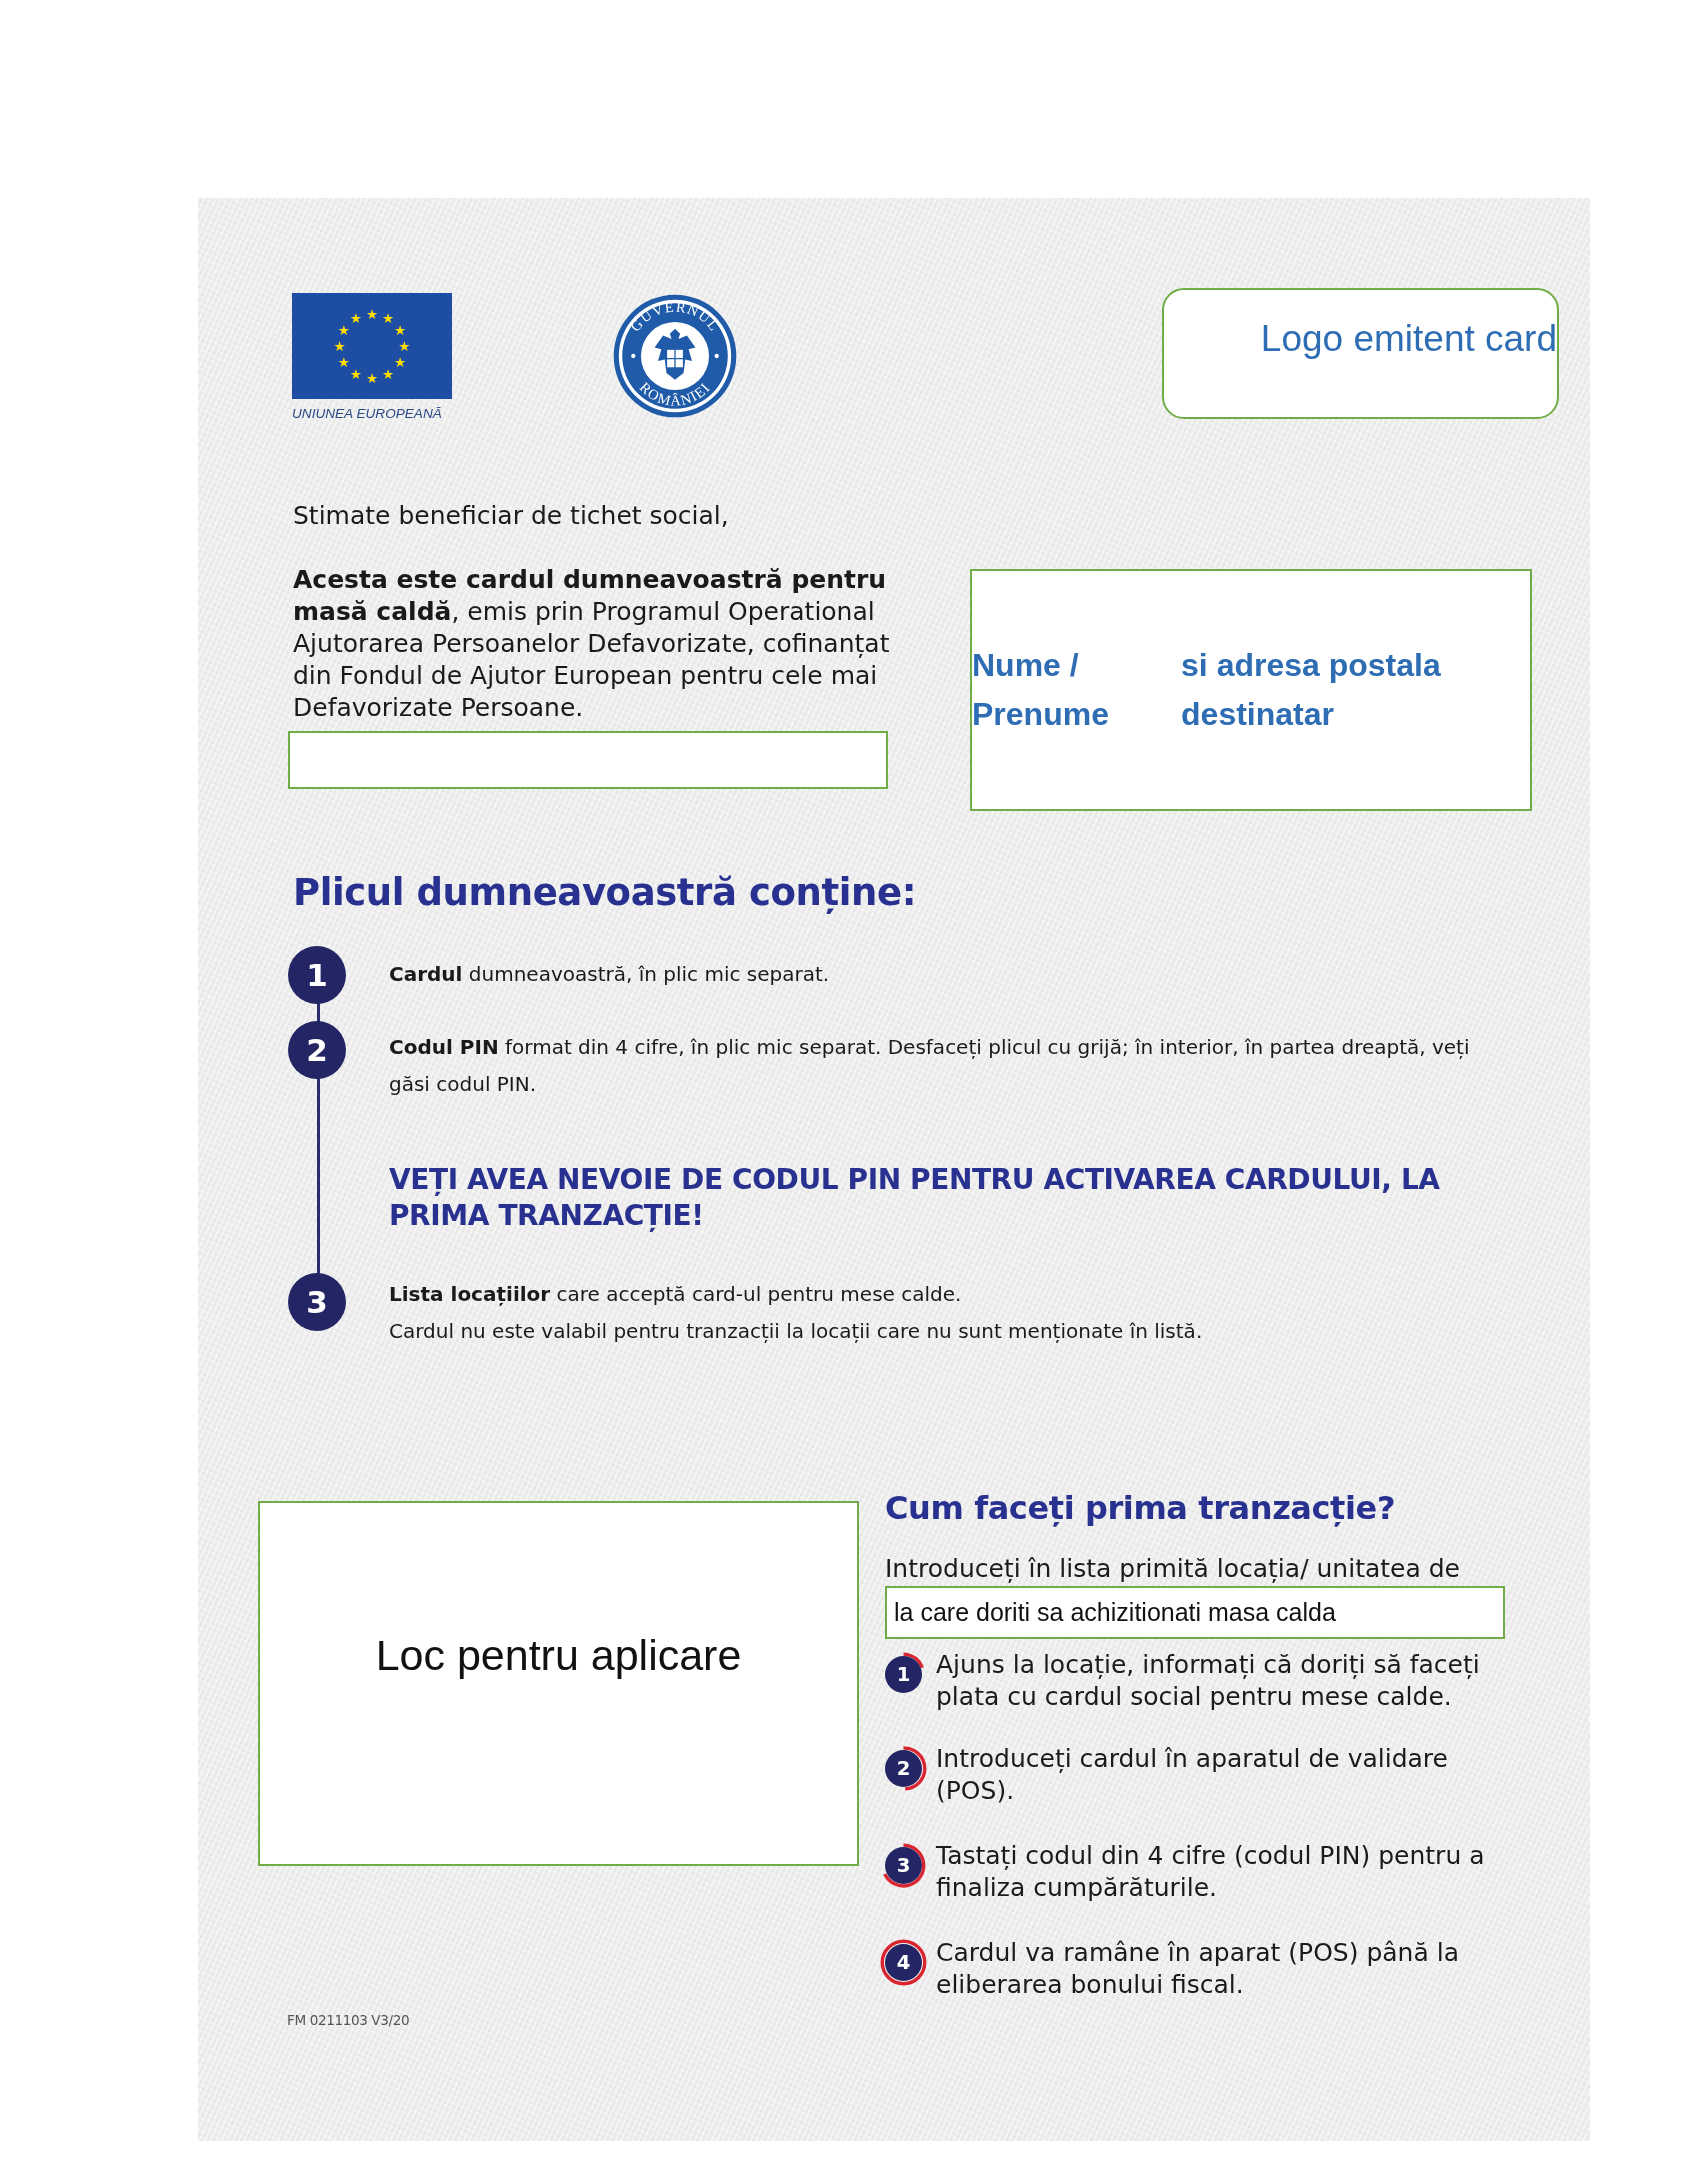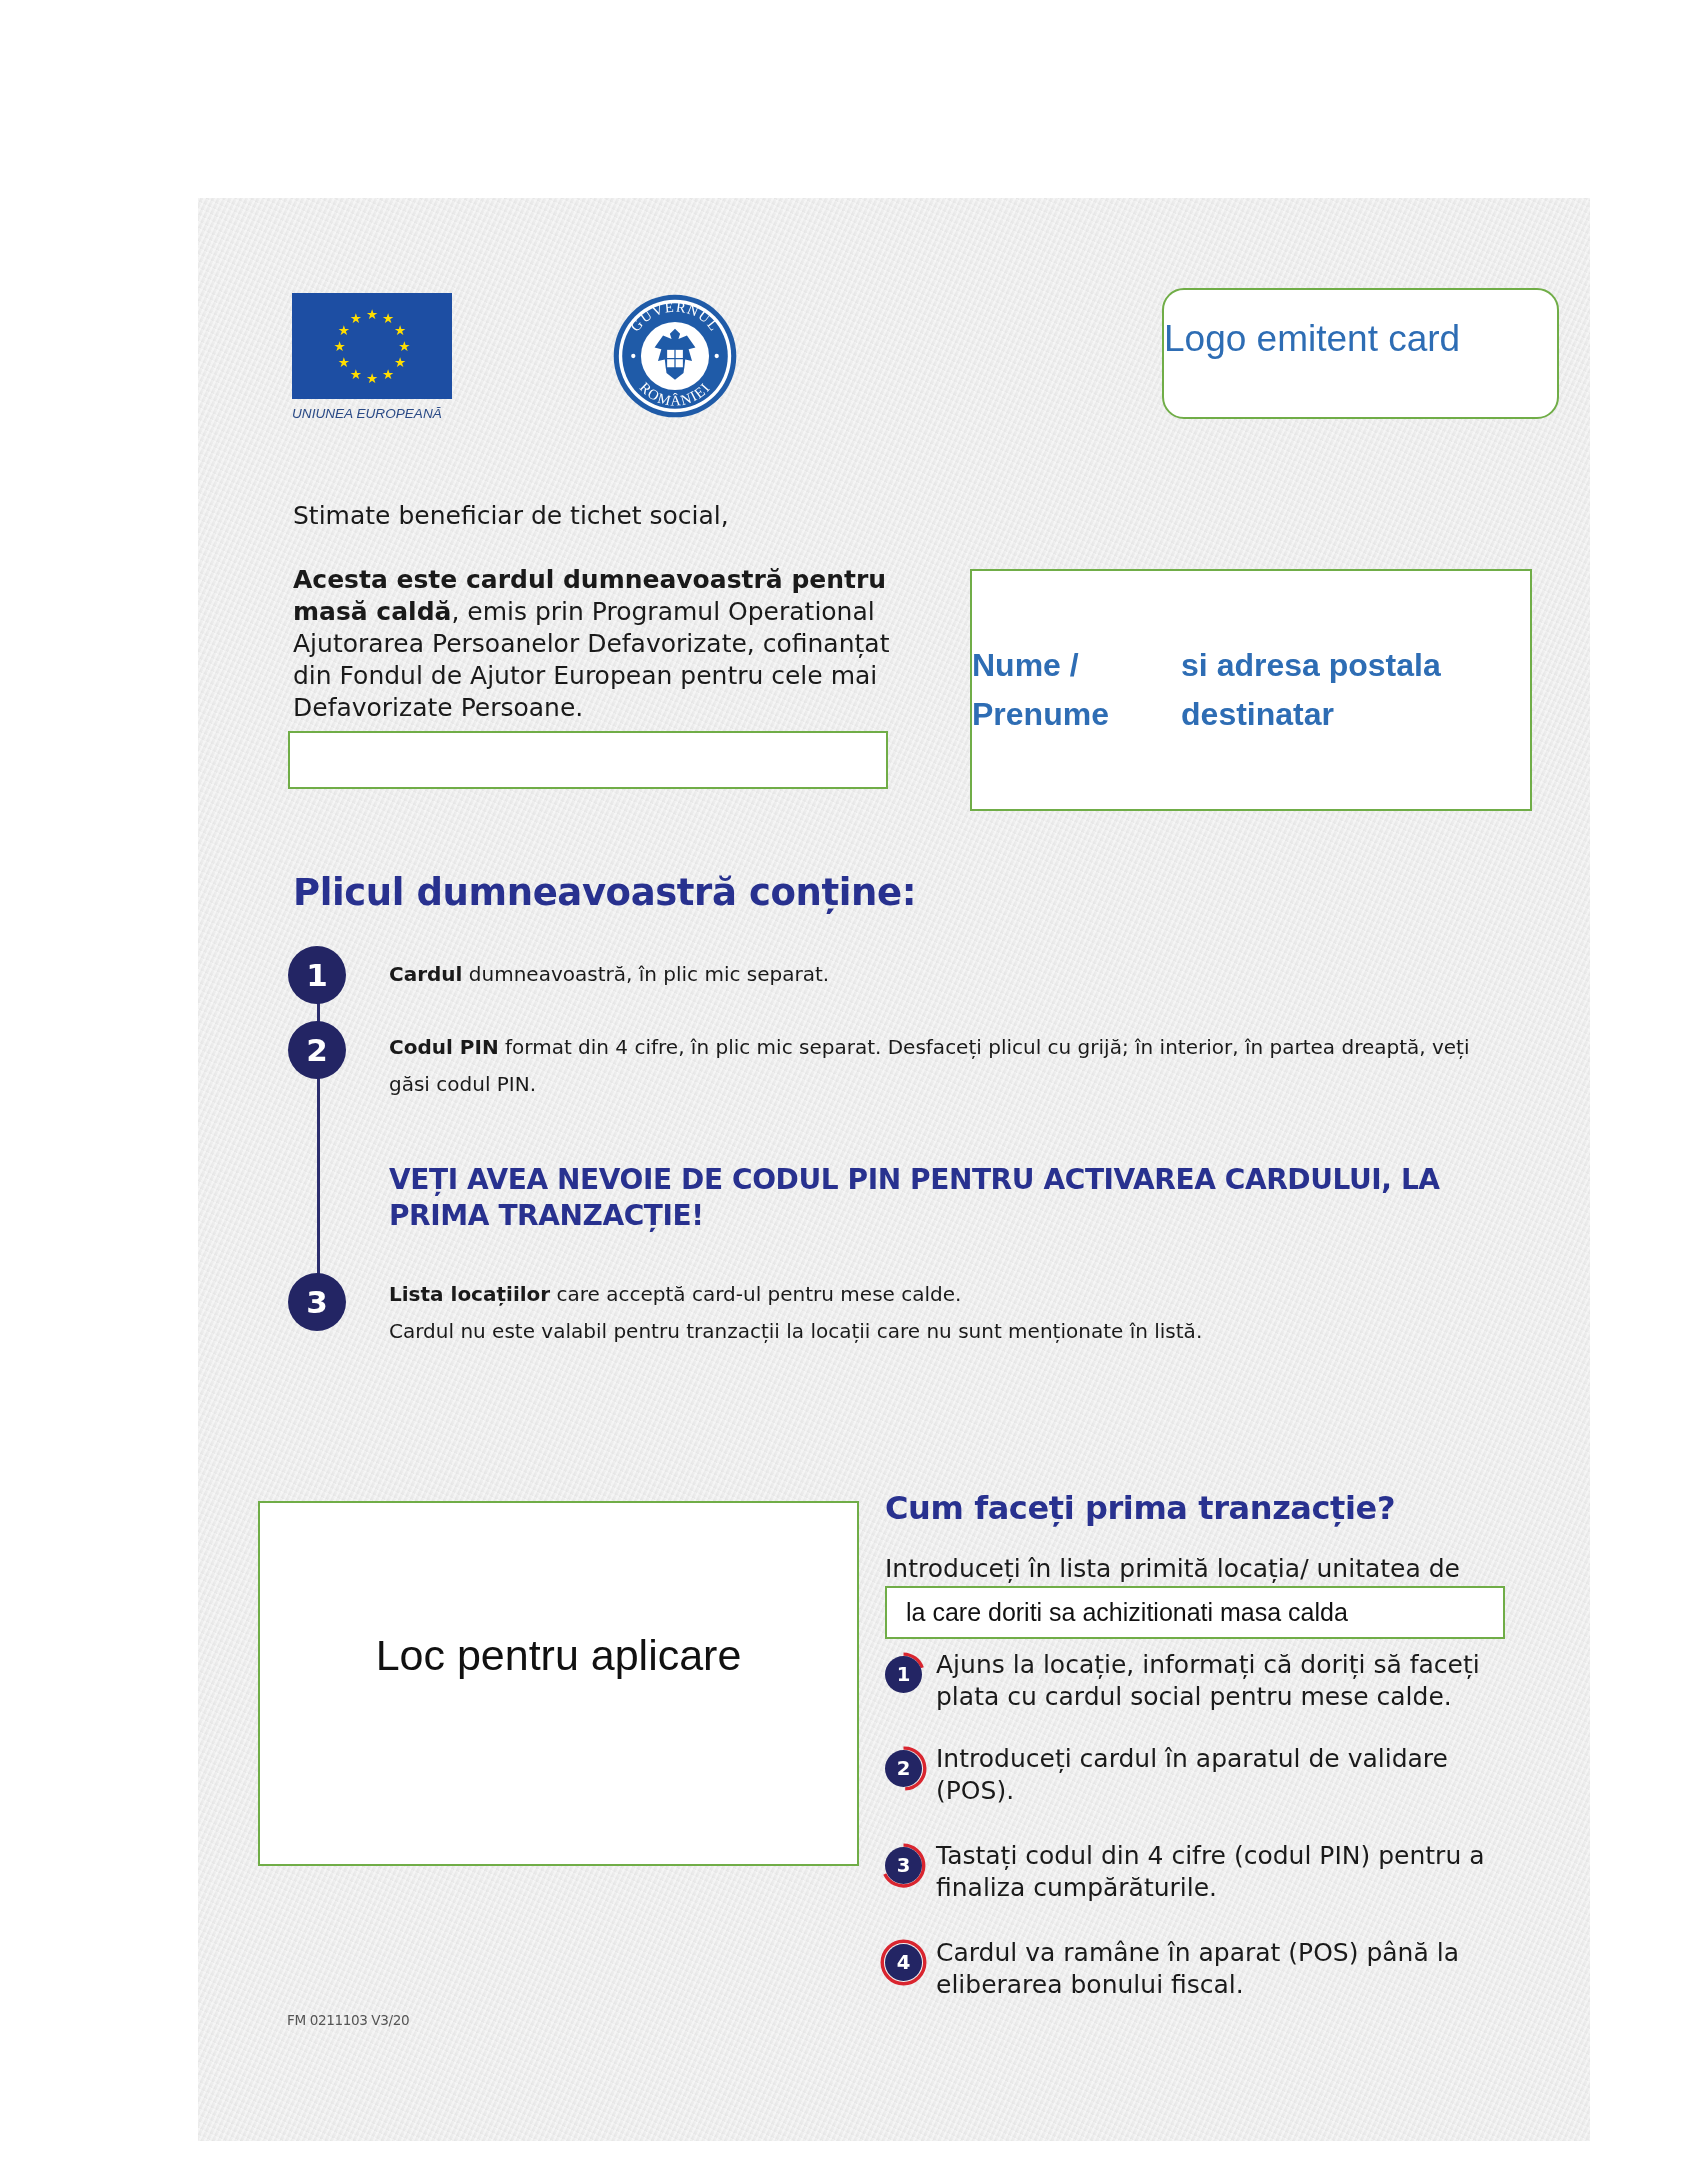--- a/index.html
+++ b/index.html
@@ -22,21 +22,21 @@
   .eu-caption { left: 94px; top: 208px; font-family: "Liberation Sans", sans-serif; font-size: 13.6px; color: #2a4a86; letter-spacing: 0px; font-style: italic; }
 
   
   .gov-seal { left: 414px; top: 95px; width: 126px; height: 126px; }
   .gov-seal svg { width: 100%; height: 100%; display: block; }
 
   
   .logo-box {
     left: 964px; top: 90px; width: 397px; height: 131px;
     background: #ffffff; border: 2.6px solid #70ad47; border-radius: 22px;
-    display: flex; align-items: center; justify-content: flex-start; box-sizing: border-box;
+    display: flex; align-items: center; justify-content: flex-end; box-sizing: border-box;
   }
   .logo-box span { font-family: "Liberation Sans", sans-serif; font-size: 37px; color: #2e6db4; margin-top: -29px; }
 
   
   .greeting { left: 95px; top: 303px; font-size: 25px; color: #1a1a1a; text-align: right; }
   .intro {
     left: 95px; top: 366px; width: 613px; font-size: 25px; line-height: 32px; color: #1a1a1a;
   }
   .intro b { font-weight: bold; }
   .blank-box {
@@ -70,21 +70,21 @@
     display: flex; flex-direction: column; align-items: center; justify-content: center;
   }
   .card-box span { font-family: "Liberation Sans", sans-serif; font-size: 43px; line-height: 65px; color: #111111; margin-top: -56px; }
 
   
   .h-howto { left: 687px; top: 1291px; font-size: 32px; font-weight: bold; color: #28318f; letter-spacing: -0.4px; }
   .howto-intro { left: 687px; top: 1356px; font-size: 25px; color: #1a1a1a; }
   .howto-box {
     left: 687px; top: 1388px; width: 620px; height: 53px;
     background: #ffffff; border: 2.6px solid #70ad47; box-sizing: border-box;
-    display: flex; align-items: center; padding-left: 19px;
+    display: flex; align-items: center; padding-left: 7px;
   }
   .howto-box span { font-family: "Liberation Sans", sans-serif; font-size: 25px; color: #111111; }
 
   .mini-badge {
     width: 37px; height: 37px; border-radius: 50%; background: #232564; color: #ffffff;
     font-size: 19.6px; font-weight: bold; display: flex; align-items: center; justify-content: center;
     position: absolute; left: 0; top: 6.8px;
   }
   .mini-ring { position: absolute; left: -6.8px; top: 0px; width: 51px; height: 51px; }
   .howto-step { position: absolute; left: 687px; width: 647px; }

